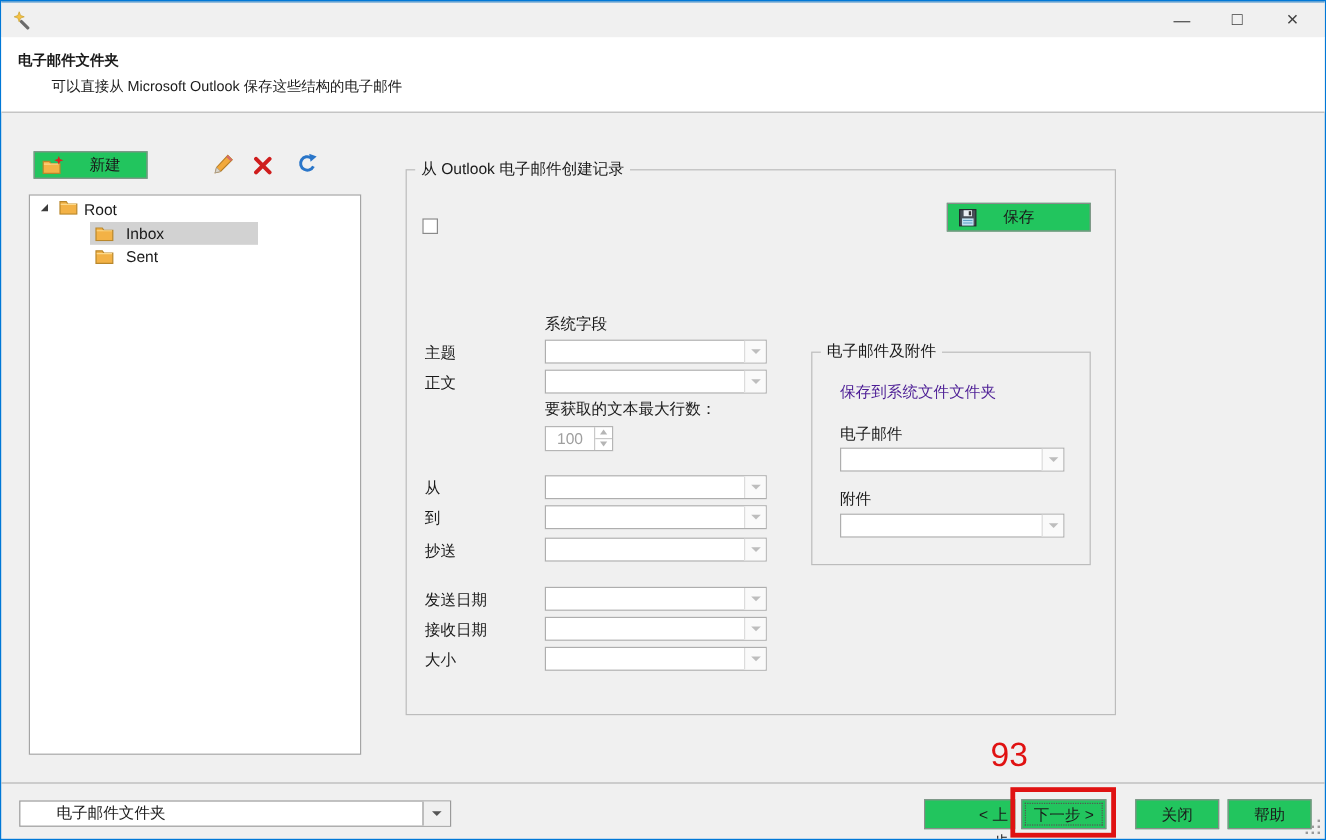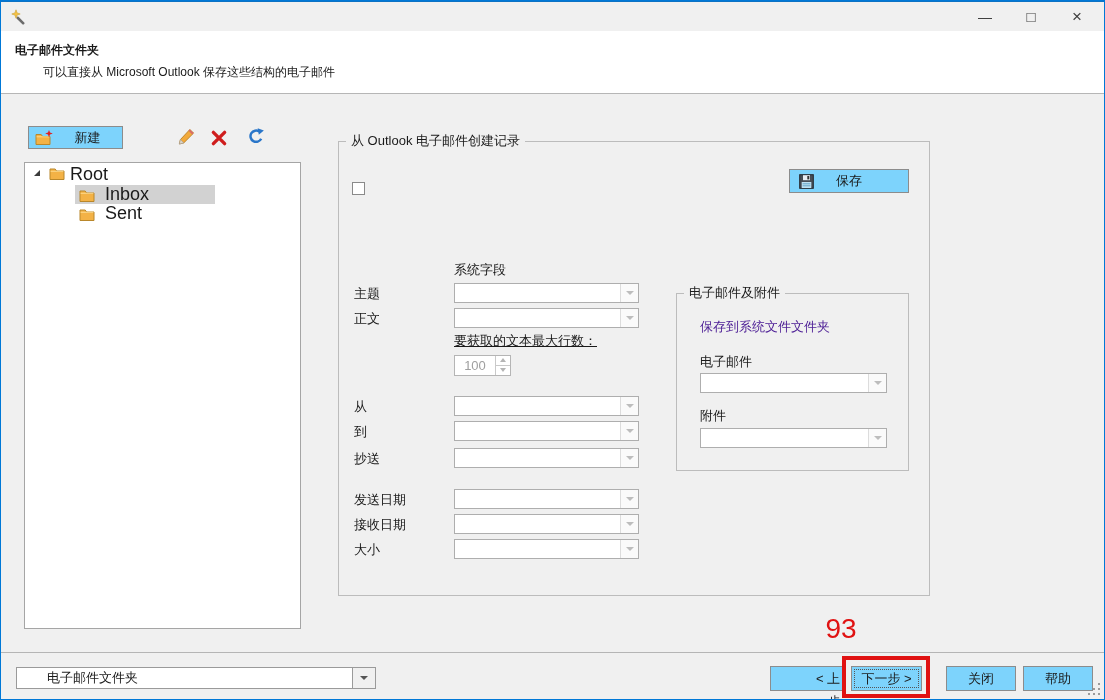--- a/index.html
+++ b/index.html
@@ -10,26 +10,26 @@
   
   .titlebar{position:absolute;left:0;top:0;right:0;height:30px;background:#f0f0f0;border-top:1px solid #0c72c4;}
   .title-text{position:absolute;left:32px;top:0;line-height:29px;font-size:13px;white-space:nowrap;}
   .win-controls{position:absolute;right:4px;top:0;height:30px;display:flex;}
   .win-btn{width:46px;height:30px;text-align:center;line-height:30px;font-size:14px;color:#404040;}
   
   .header{position:absolute;left:0;top:30px;right:0;height:63px;background:#ffffff;border-bottom:1px solid #b6b6b6;box-sizing:border-box;}
   .header-title{position:absolute;left:14px;top:11px;font-size:12px;font-weight:bold;}
   .header-sub{position:absolute;left:42px;top:33px;font-size:12px;}
   
-  .btn{position:absolute;background:#7dd3fc;border:1px solid #8c8c8c;box-sizing:border-box;
+  .btn{position:absolute;background:#22c55e;border:1px solid #8c8c8c;box-sizing:border-box;
     font-size:13px;text-align:center;color:#1a1a1a;}
   .btn .lbl{display:block;width:100%;line-height:21px;}
   
   .tree{position:absolute;left:23px;top:161px;width:277px;height:467px;background:#fff;border:1px solid #a5a5a5;box-sizing:border-box;}
-  .tree-label{position:absolute;font-size:18px;line-height:19px;white-space:nowrap;}
+  .tree-label{position:absolute;font-size:13px;line-height:19px;white-space:nowrap;}
   .row-highlight{position:absolute;background:#d2d2d2;height:19px;}
   .expand-tri{position:absolute;width:0;height:0;border-left:6px solid transparent;border-bottom:6px solid #3c3c3c;}
   
   .groupbox{position:absolute;border:1px solid #bcbcbc;box-sizing:border-box;}
   .legend{position:absolute;background:#f0f0f0;padding:0 5px;font-size:13px;line-height:14px;white-space:nowrap;}
   .label13{position:absolute;font-size:13px;white-space:nowrap;}
   .disabled-text{color:#4c1d95;}
   
   .checkbox{position:absolute;width:13px;height:13px;background:#fff;border:1px solid #8a8a8a;box-sizing:border-box;}
   
@@ -172,21 +172,21 @@
   </div>
 
   <span class="label13" style="left:353px;top:309px;">正文</span>
   <div class="combo" style="left:453px;top:307px;width:185px;height:20px;">
     <span class="val"></span>
     <span class="arrow-btn">
         <span class="tri-down"></span>
       </span>
   </div>
 
-  <span class="label13" style="left:453px;top:331px;text-decoration:underline;">要获取的文本最大行数：</span>
+  <span class="label13" style="left:453px;top:331px;">要获取的文本最大行数：</span>
   <div class="spinner">
     <span class="spin-val">100</span>
     <span class="spin-btns">
       <span class="spin-cell up">
           <span class="tri-up-s"></span>
         </span>
       <span class="spin-cell">
           <span class="tri-down-s"></span>
         </span>
     </span>

